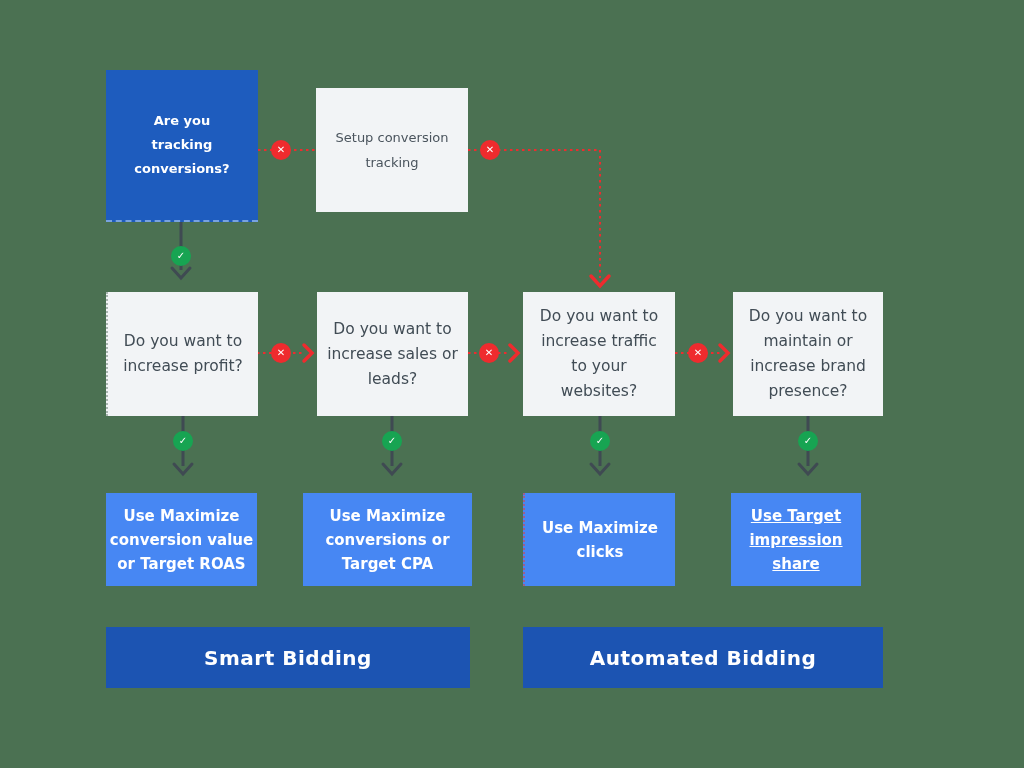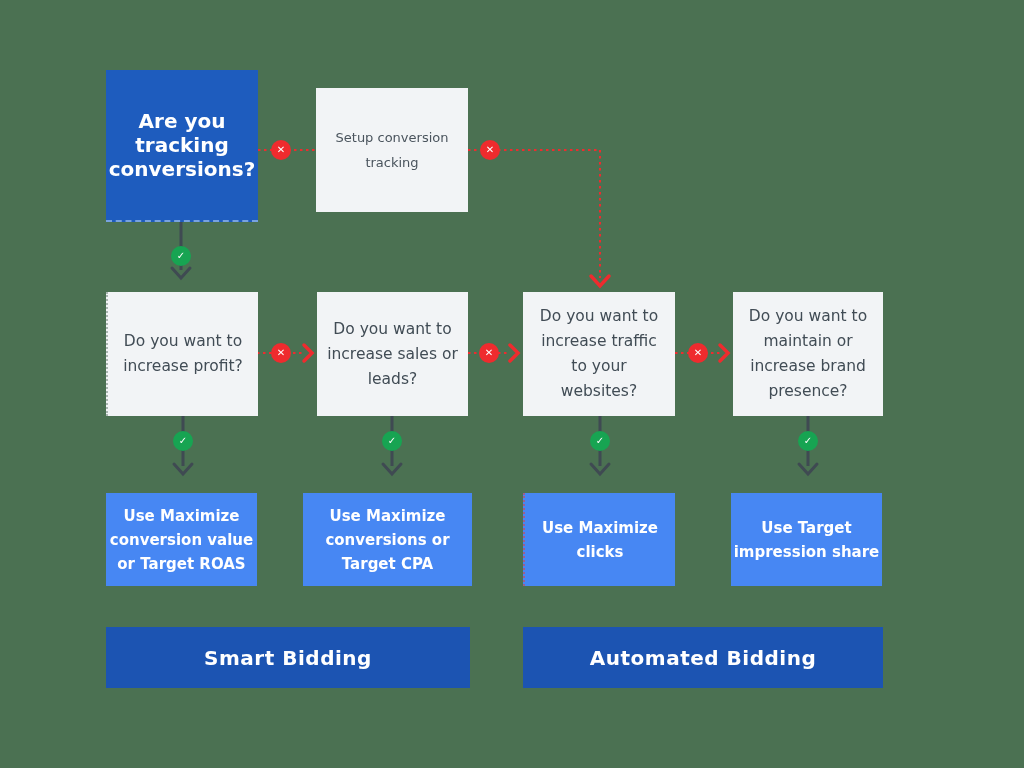--- a/index.html
+++ b/index.html
@@ -10,21 +10,21 @@
   }
   .connectors{position:absolute;left:0;top:0;width:1024px;height:768px;}
   .node{
     position:absolute;box-sizing:border-box;
     display:flex;align-items:center;justify-content:center;
     text-align:center;white-space:pre-line;
   }
   .root{
     left:106px;top:70px;width:152px;height:152px;
     background:#1e5cbe;color:#ffffff;font-weight:bold;
-    font-size:20px;line-height:24px;
+    font-size:13px;line-height:24px;
     border-bottom:2px dashed rgba(150,185,235,0.75);
   }
   .setup{
     left:316px;top:88px;width:152px;height:124px;
     background:#f2f4f6;color:#4a545d;font-size:13px;line-height:25px;
   }
   .q{
     top:292px;height:124px;background:#f2f4f6;color:#414c55;
     font-size:15.5px;line-height:25px;
   }
@@ -32,21 +32,21 @@
   .q2{left:317px;width:151px;}
   .q3{left:523px;width:152px;}
   .q4{left:733px;width:150px;}
   .r{
     top:493px;height:93px;background:#4787f3;color:#ffffff;
     font-weight:bold;font-size:15px;line-height:24px;
   }
   .r1{left:106px;width:151px;}
   .r2{left:303px;width:169px;}
   .r3{left:523px;width:152px;border-left:2px dotted rgba(216,69,74,0.6);}
-  .r4{left:731px;width:151px;}
+  .r4{left:731px;width:130px;text-decoration:underline;}
   .banner{
     top:627px;height:61px;background:#1c54b2;color:#ffffff;
     font-weight:bold;font-size:20px;letter-spacing:0.5px;
   }
   .b1{left:106px;width:364px;}
   .b2{left:523px;width:360px;}
   .badge{
     position:absolute;width:20px;height:20px;border-radius:50%;
     transform:translate(-50%,-50%);
     display:flex;align-items:center;justify-content:center;

